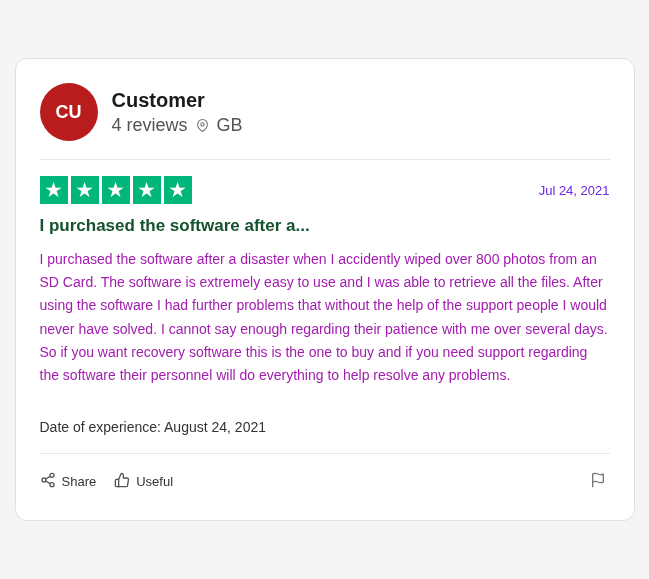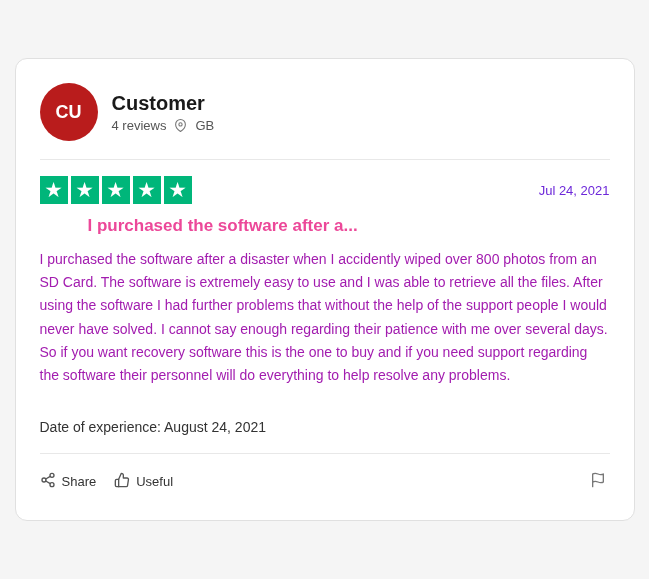--- a/index.html
+++ b/index.html
@@ -56,21 +56,21 @@
     .reviewer-name {
       font-size: 20px;
       font-weight: 700;
       color: #1a1a1a;
     }
 
     .reviewer-meta {
       display: flex;
       align-items: center;
       gap: 8px;
-      font-size: 13px;
+      font-size: 18px;
       color: #555;
     }
 
     .location-icon {
       display: inline-flex;
       align-items: center;
       color: #777;
       font-size: 13px;
     }
 
@@ -104,23 +104,22 @@
     }
 
     .review-date {
       font-size: 13px;
       color: #6d28d9;
     }
 
     .review-title {
       font-size: 17px;
       font-weight: 700;
-      color: #ec4899;
+      color: #14532d;
       margin-bottom: 12px;
-      margin-left: 48px;
     }
 
     .review-body {
       font-size: 14px;
       color: #a21caf;
       line-height: 1.65;
       margin-bottom: 32px;
     }
 
     .date-of-experience {

